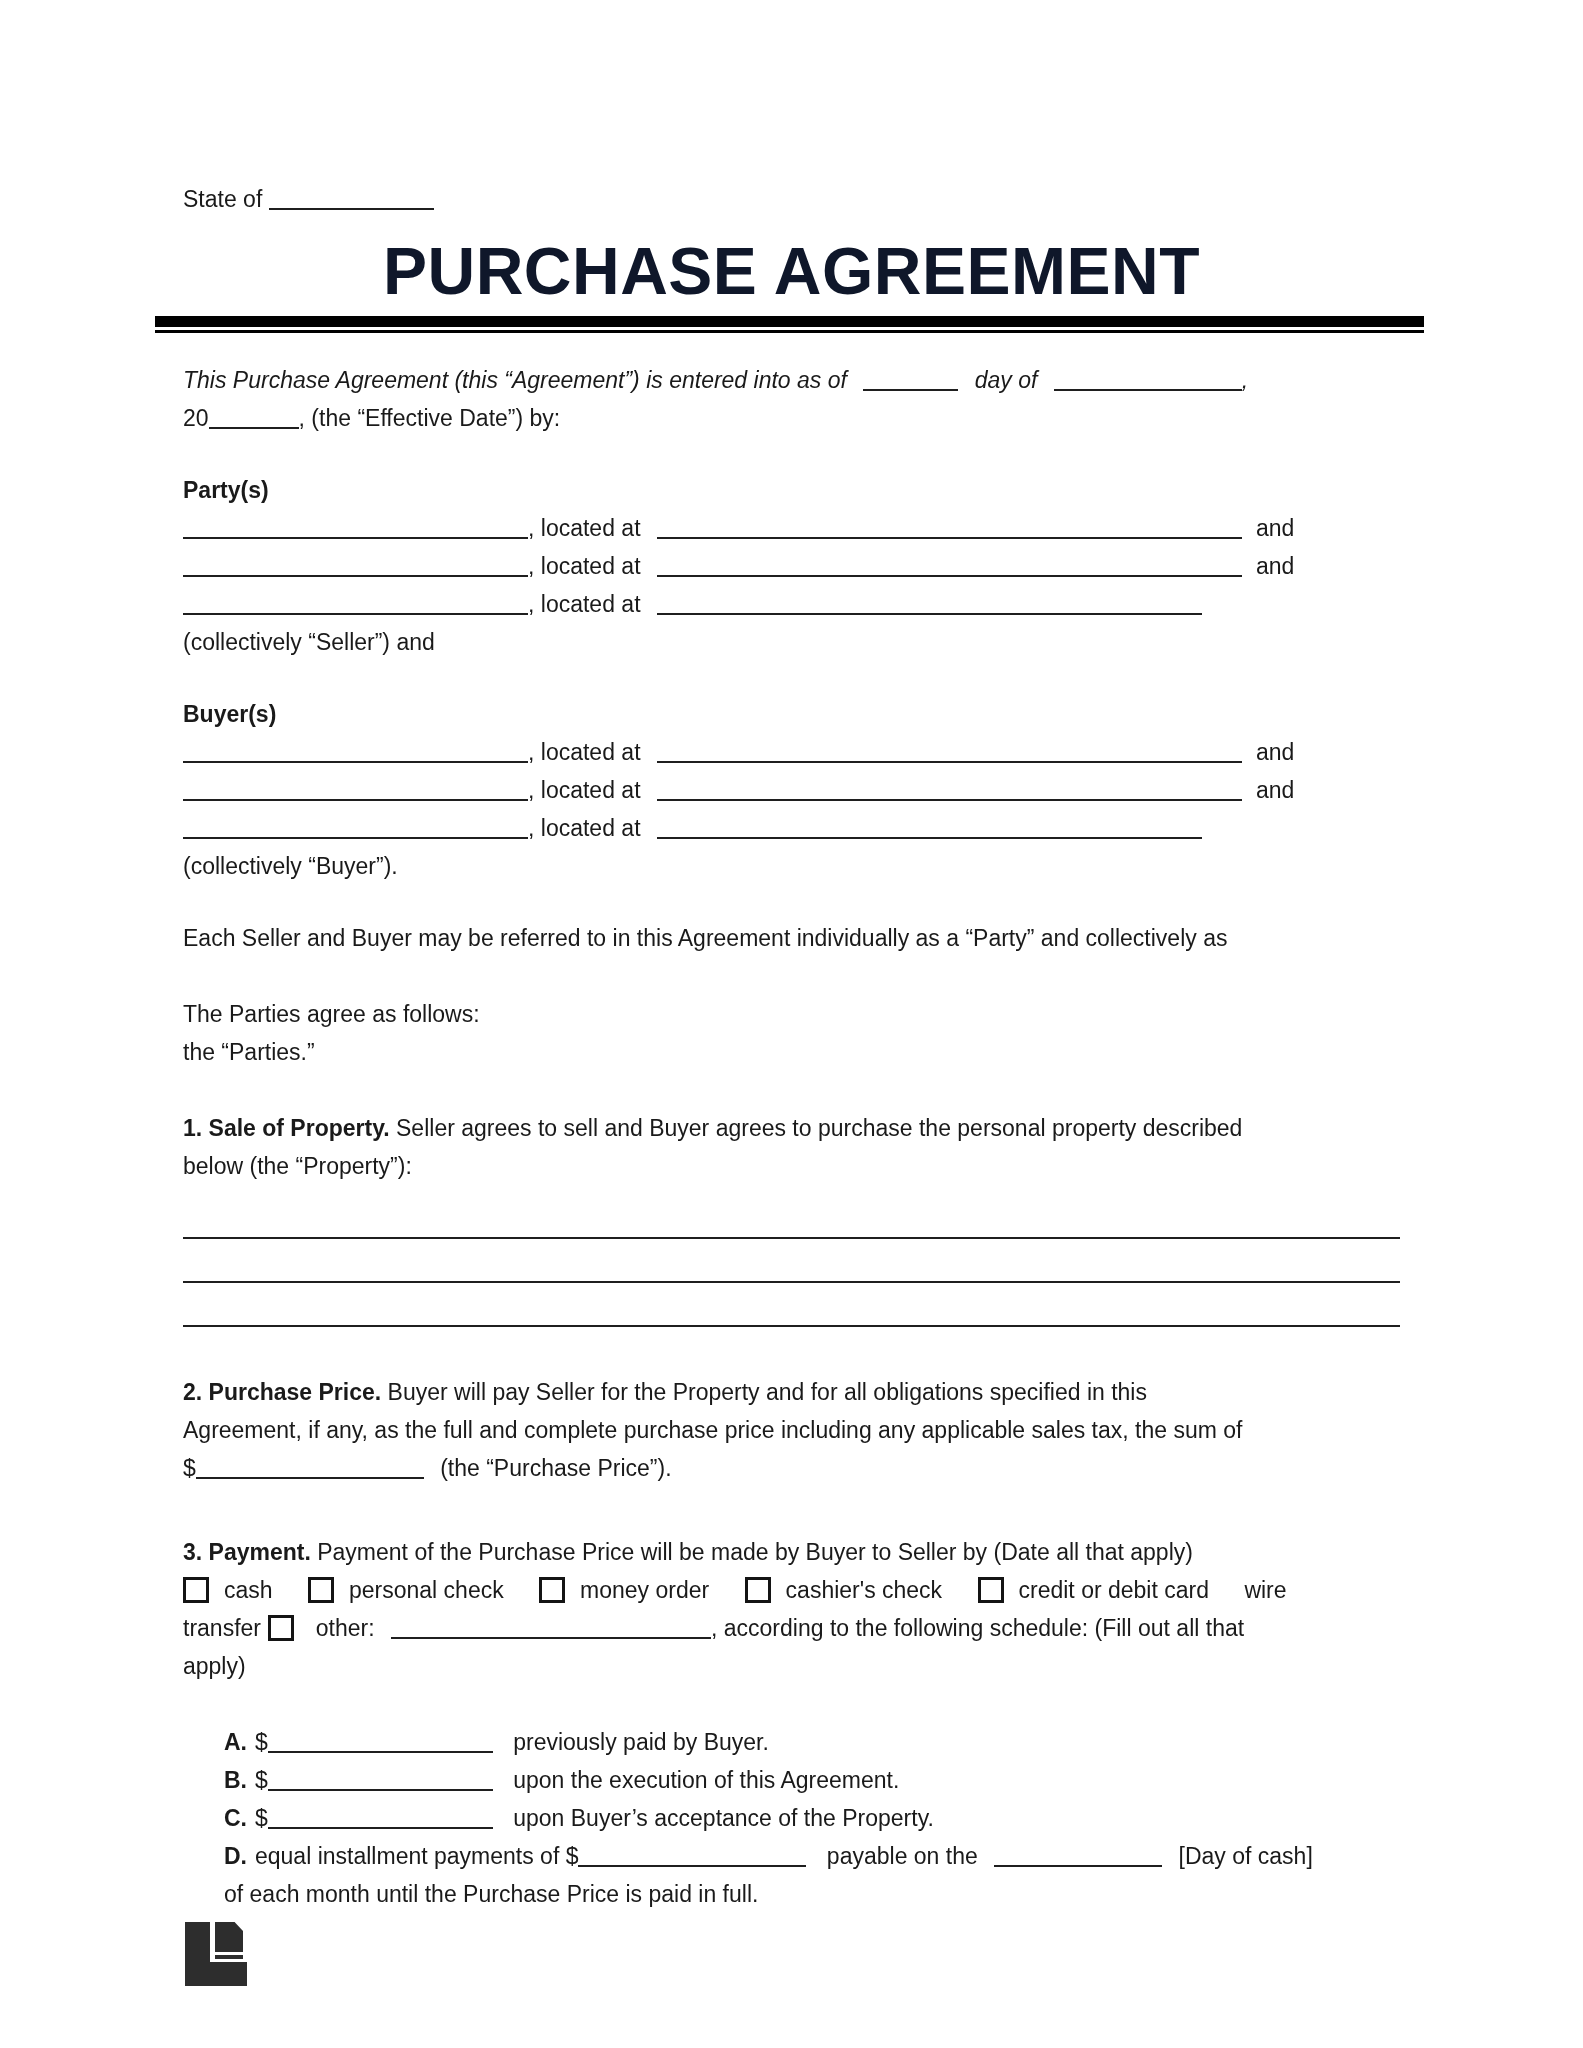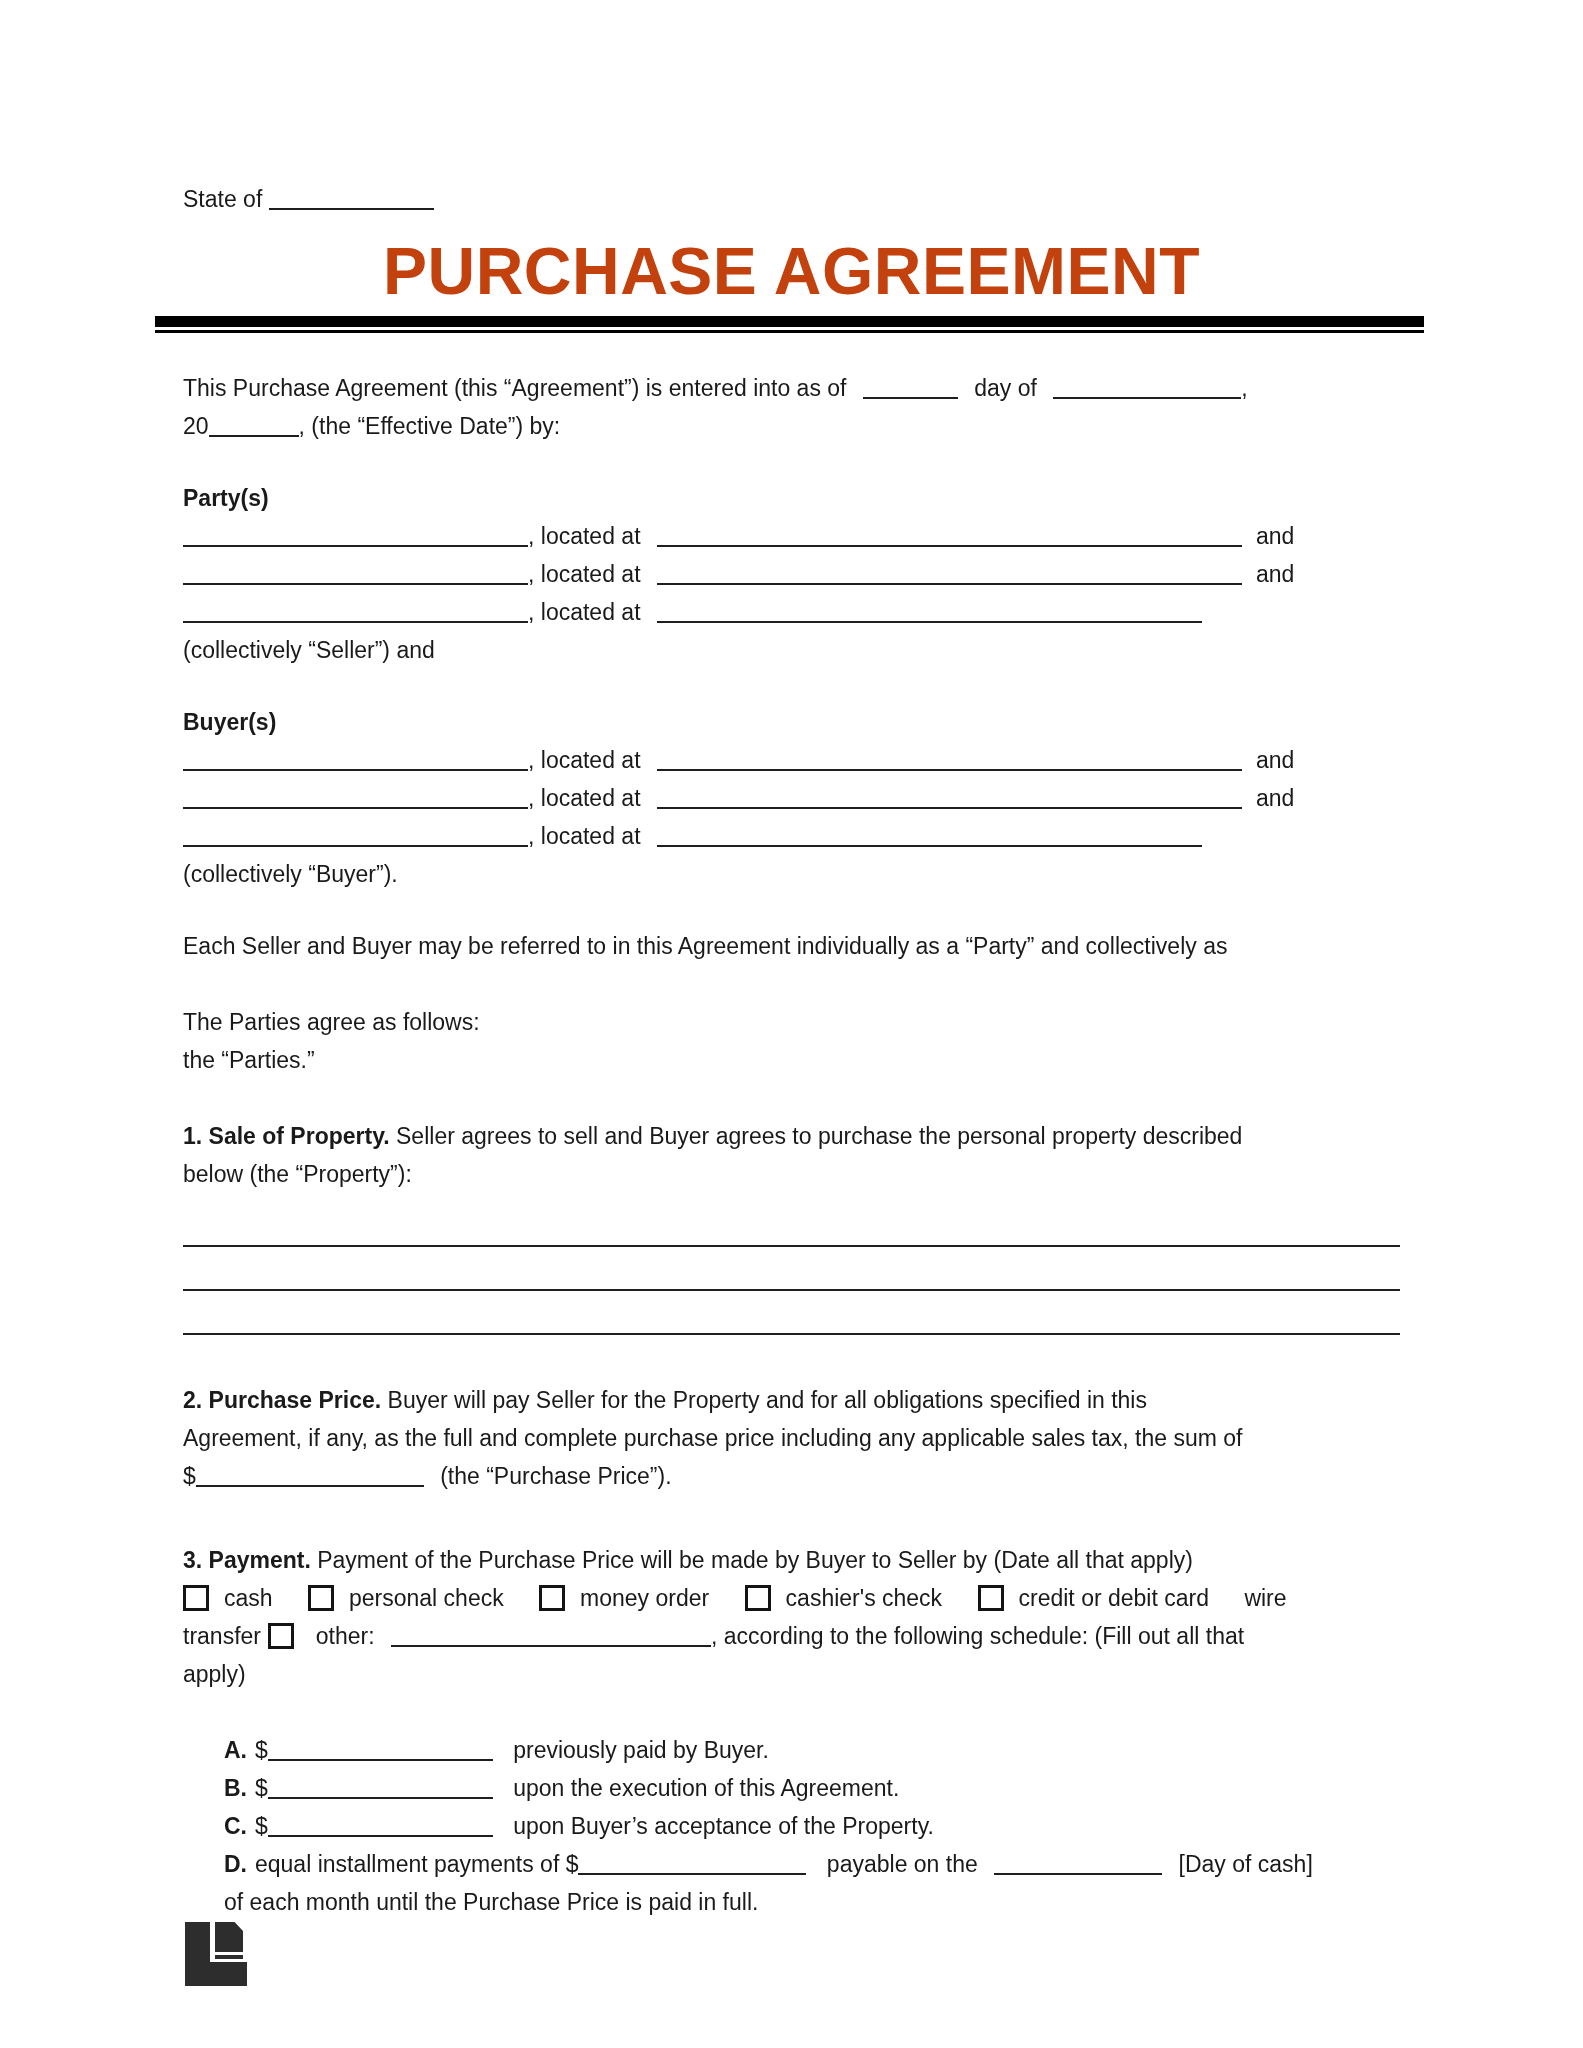--- a/index.html
+++ b/index.html
@@ -24,30 +24,30 @@
     vertical-align:-3px;
   }
 
   .state-line { font-size:23px; line-height:30px; }
 
   .doc-title {
     font-size:66px;
     font-weight:bold;
     line-height:70px;
     text-align:center;
-    color:#c2410c;
+    color:#0f172a;
     margin-top:22px;
     letter-spacing:0.5px;
     white-space:nowrap;
   }
   .rule { margin:10px -24px 0 -28px; }
   .rule-thick { height:11px; background:#000; }
   .rule-thin  { height:3px;  background:#000; margin-top:3px; }
 
-  .mt24 { margin-top:36px; }
+  .mt24 { margin-top:28px;font-style:italic; }
   .mt34 { margin-top:34px; }
   .mt38 { margin-top:38px; }
   .mt46 { margin-top:46px; }
 
   .lbl { margin:0; }
   .sp-l { margin-left:10px; }
   .sp-r { margin-right:1px; }
   .and-word { margin-left:14px; }
 
   .prop-lines { margin-top:10px; }

